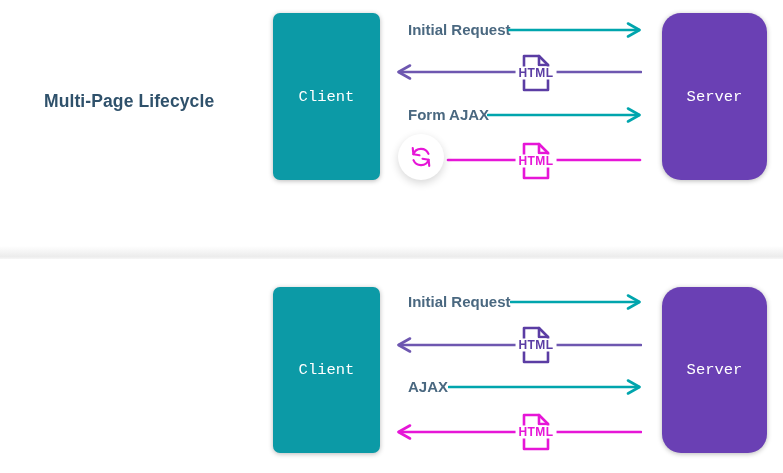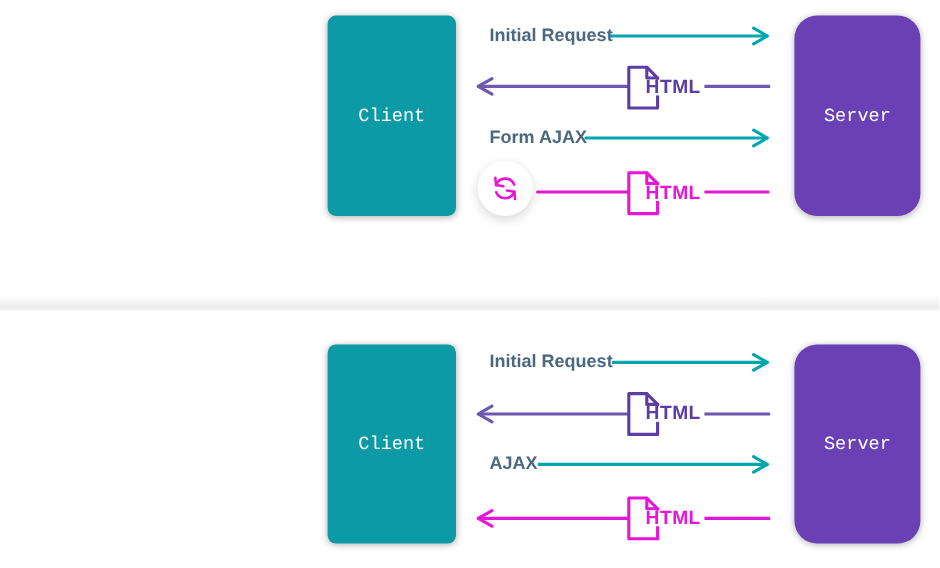--- a/index.html
+++ b/index.html
@@ -32,39 +32,40 @@
   .c-magenta{color:var(--magenta);}
   .file-icon{position:absolute;width:34px;height:38px;z-index:3;}
   .file-icon svg{display:block;}
   .file-icon path{stroke:currentColor;stroke-width:2.6;stroke-linejoin:round;stroke-linecap:round;}
   .file-icon .body{fill:#fff;}
   .file-icon .fold{fill:none;}
   .file-icon.purple{color:var(--purple-icon);}
   .file-icon.magenta{color:var(--magenta);}
   .file-label{
     position:absolute;left:50%;top:50%;transform:translate(-50%,-50%);
-    background:#fff;color:currentColor;font-size:16px;font-weight:700;
-    letter-spacing:.4px;padding:0 3px;line-height:13px;white-space:nowrap;margin-left:25px;
+    background:#fff;color:currentColor;font-size:12px;font-weight:700;
+    letter-spacing:.4px;padding:0 3px;line-height:13px;white-space:nowrap;
   }
   .reload-badge{
     position:absolute;width:46px;height:46px;border-radius:50%;background:#fff;
     box-shadow:0 3px 9px rgba(0,0,0,.16);display:flex;align-items:center;justify-content:center;
     color:var(--magenta);z-index:4;
   }
   .reload-badge svg path{fill:none;stroke:currentColor;stroke-width:3.4;stroke-linecap:round;stroke-linejoin:round;}
   .divider{
     position:absolute;left:0;width:783px;top:246px;height:13px;
     background:linear-gradient(180deg,#ffffff 0%,#ececec 80%,#f6f6f6 100%);
   }
 </style>
 </head>
 <body>
 
 <div class="stage">
 
+  <div class="section-title" style="left:44px;top:91px">Multi-Page Lifecycle</div>
 
   <div class="node client" style="left:273px;top:13px;width:107px;height:167px">
     <span>Client</span>
   </div>
 
   <div class="node server" style="left:662px;top:13px;width:105px;height:167px">
     <span>Server</span>
   </div>
 
   <div class="row-label" style="left:408px;top:21px">Initial Request</div>

